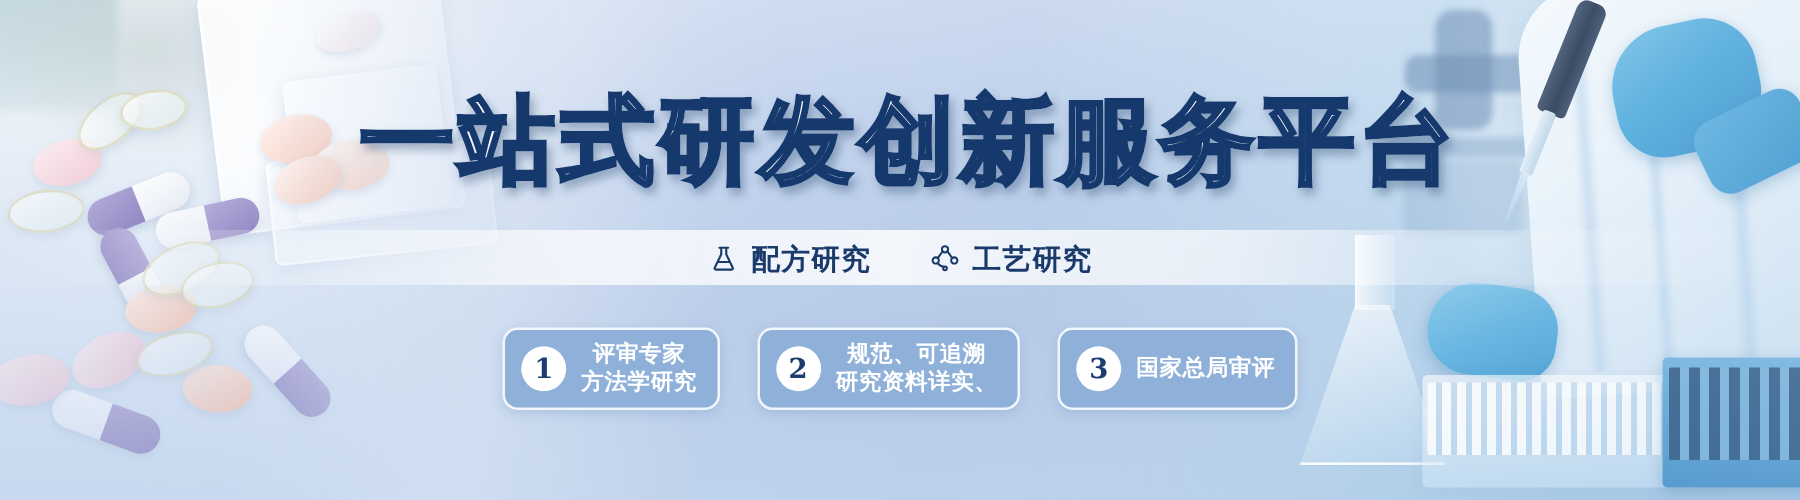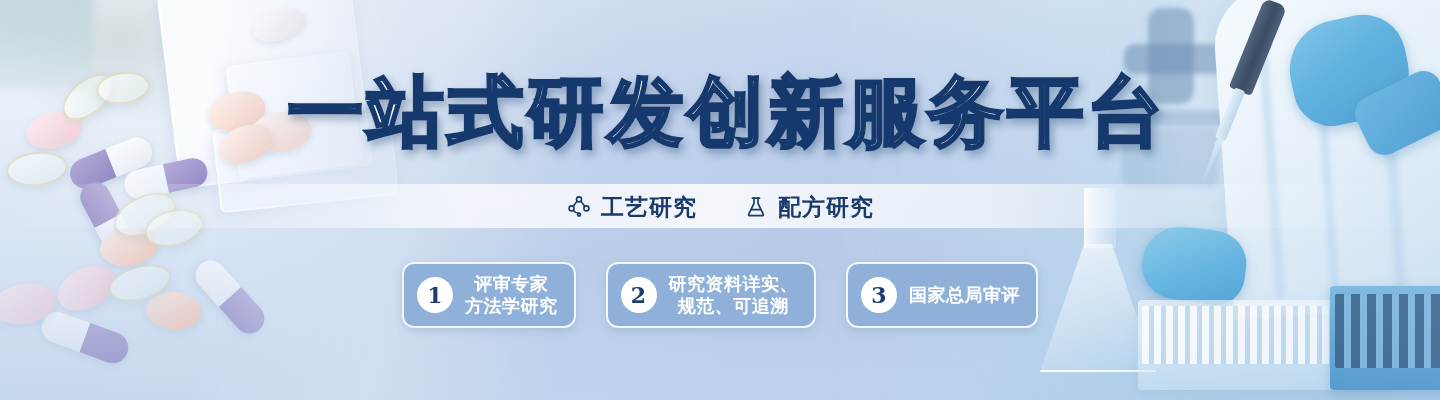--- a/index.html
+++ b/index.html
@@ -455,62 +455,62 @@
     <div class="title-wrap">
       <div class="main-title">一站式研发创新服务平台</div>
     </div>
 
     <div class="subtitle-band"></div>
 
     <div class="subtitle-row">
 
       <div class="sub-item">
         <span class="sub-icon">
+          <svg width="24" height="24" viewBox="0 0 24 24" fill="none" stroke="#1a3a6b" stroke-width="1.7" stroke-linejoin="round" stroke-linecap="round">
+            <path d="M8.5 3.2h7"></path>
+            <path d="M10 3.2v5.2L4.8 19.2a1 1 0 0 0 .9 1.5h12.6a1 1 0 0 0 .9-1.5L14 8.4V3.2"></path>
+            <path d="M7.6 14.6h8.8"></path>
+          </svg>
+        </span>
+        <span>配方研究</span>
+      </div>
+
+      <div class="sub-item">
+        <span class="sub-icon">
           <svg width="24" height="24" viewBox="0 0 24 24" fill="none" stroke="#1a3a6b" stroke-width="1.6" stroke-linecap="round">
             <circle cx="12" cy="4.4" r="2.5"></circle>
             <circle cx="4.6" cy="13.4" r="2.5"></circle>
             <circle cx="19.4" cy="13.4" r="2.5"></circle>
             <circle cx="12" cy="19.6" r="1.5"></circle>
             <path d="M10.1 6.1 6.3 11.3"></path>
             <path d="M13.9 6.1l3.8 5.2"></path>
             <path d="M6.2 15.6c1.6 1.9 3.6 2.9 5.8 2.9"></path>
           </svg>
         </span>
         <span>工艺研究</span>
       </div>
 
-      <div class="sub-item">
-        <span class="sub-icon">
-          <svg width="24" height="24" viewBox="0 0 24 24" fill="none" stroke="#1a3a6b" stroke-width="1.7" stroke-linejoin="round" stroke-linecap="round">
-            <path d="M8.5 3.2h7"></path>
-            <path d="M10 3.2v5.2L4.8 19.2a1 1 0 0 0 .9 1.5h12.6a1 1 0 0 0 .9-1.5L14 8.4V3.2"></path>
-            <path d="M7.6 14.6h8.8"></path>
-          </svg>
-        </span>
-        <span>配方研究</span>
-      </div>
-
 
     </div>
 
     <div class="badges">
 
       <div class="badge">
         <div class="badge-num">1</div>
         <div class="badge-text">
           <span>评审专家</span>
           <span>方法学研究</span>
         </div>
       </div>
 
       <div class="badge">
         <div class="badge-num">2</div>
         <div class="badge-text">
+          <span>规范、可追溯</span>
           <span>研究资料详实、</span>
-          <span>规范、可追溯</span>
         </div>
       </div>
 
       <div class="badge">
         <div class="badge-num">3</div>
         <div class="badge-text">
           <span>国家总局审评</span>
         </div>
       </div>
 

